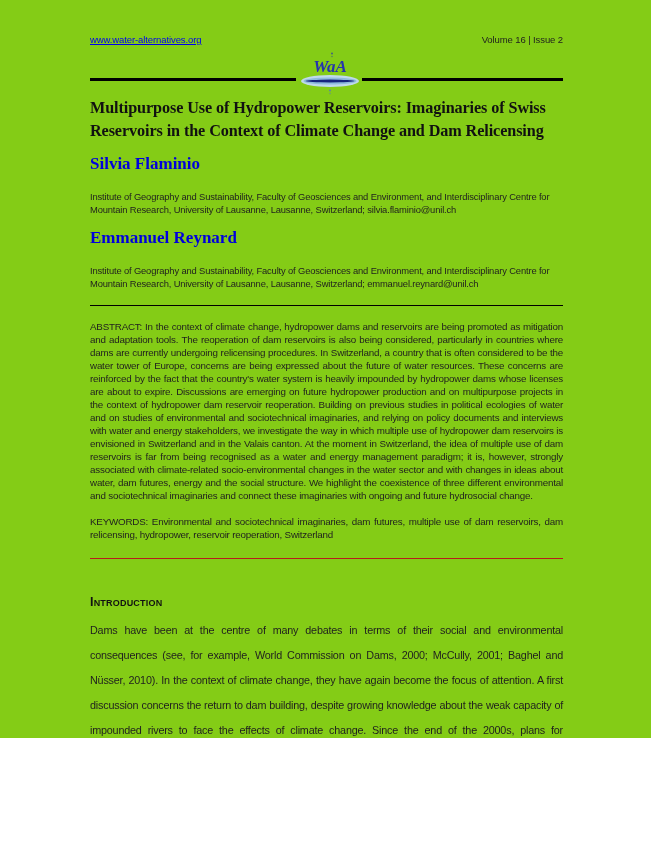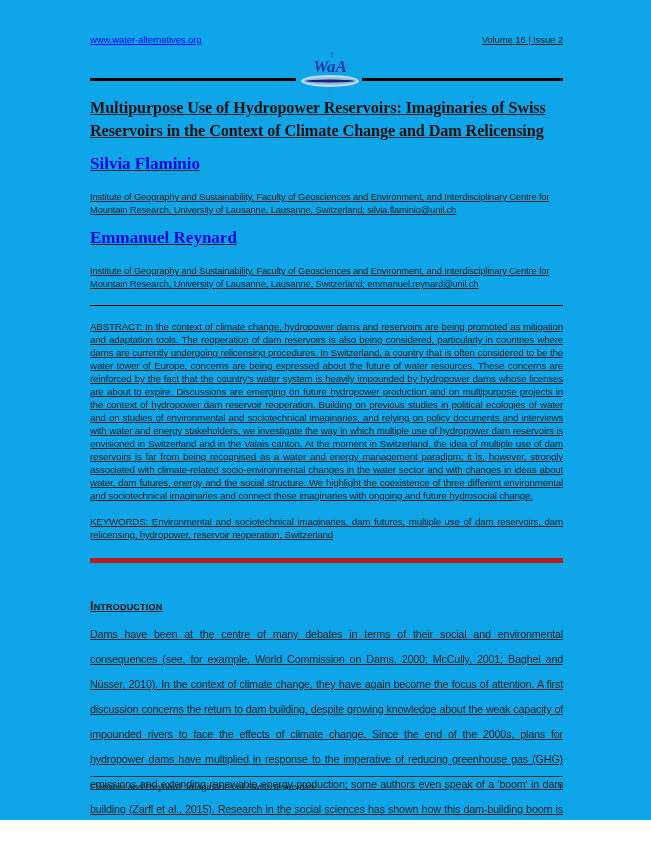--- a/index.html
+++ b/index.html
@@ -2,25 +2,24 @@
 <html><head>
 <meta charset="utf-8">
 <style>
   * { margin: 0; padding: 0; box-sizing: border-box; }
   html, body { background: #ffffff; }
   body { width: 651px; font-family: "Liberation Sans", sans-serif; color: #1f1f1f; }
 
   .page {
     position: relative;
     width: 651px;
-    height: 820px;
-    background: #0ea5e9;
+    height: 738px;
+    background: #84cc16;
     padding: 34px 88px 0 90px;
     overflow: hidden;
-    text-decoration: underline;
   }
 
   
   .header-row {
     display: flex;
     justify-content: space-between;
     align-items: baseline;
     font-size: 9.5px;
     letter-spacing: -0.1px;
   }
@@ -87,21 +86,21 @@
     font-size: 9.4px;
     line-height: 13px;
     letter-spacing: -0.15px;
     color: #1f1f1f;
   }
 
   
   .abstract-box {
     margin-top: 15px;
     border-top: 1px solid #000;
-    border-bottom: 5px solid #b91c1c;
+    border-bottom: 1px solid #b91c1c;
     padding: 14px 0 17px 0;
   }
   .abstract, .keywords {
     font-size: 9.8px;
     line-height: 13px;
     letter-spacing: -0.2px;
     text-align: justify;
     color: #1f1f1f;
   }
   .keywords { margin-top: 13px; }

